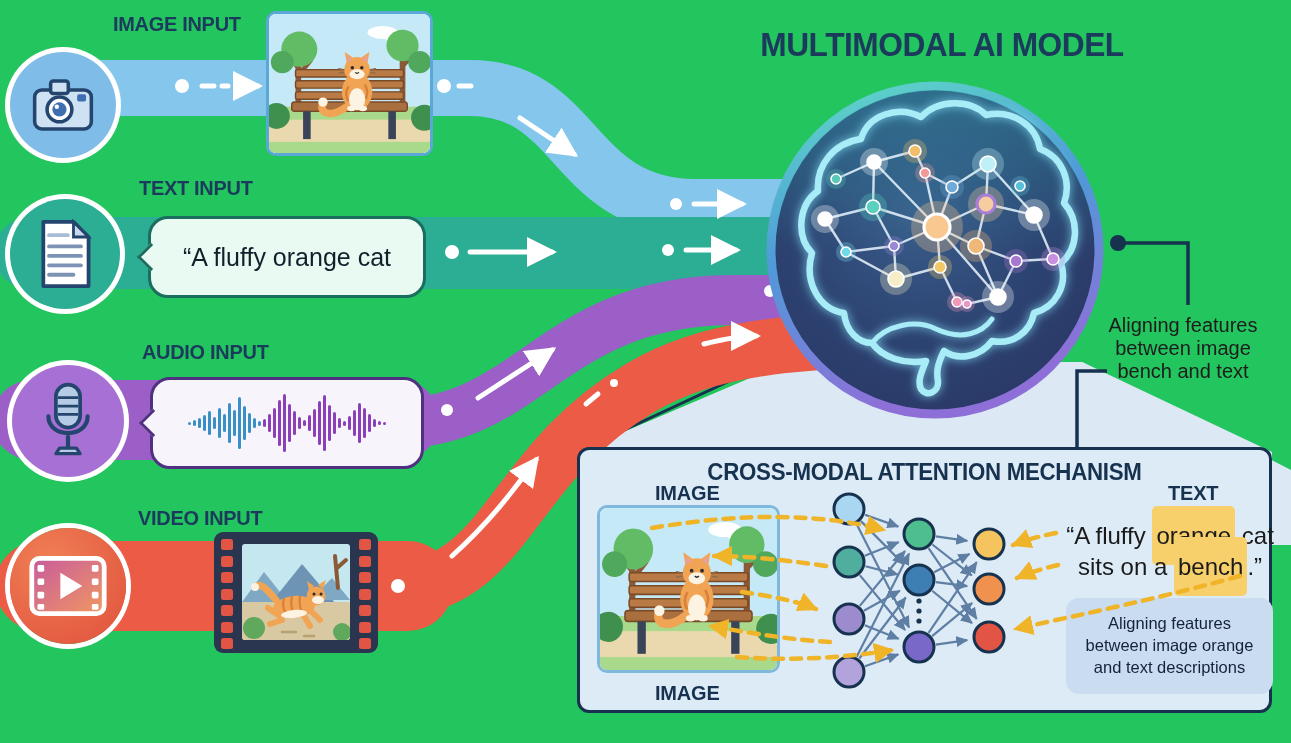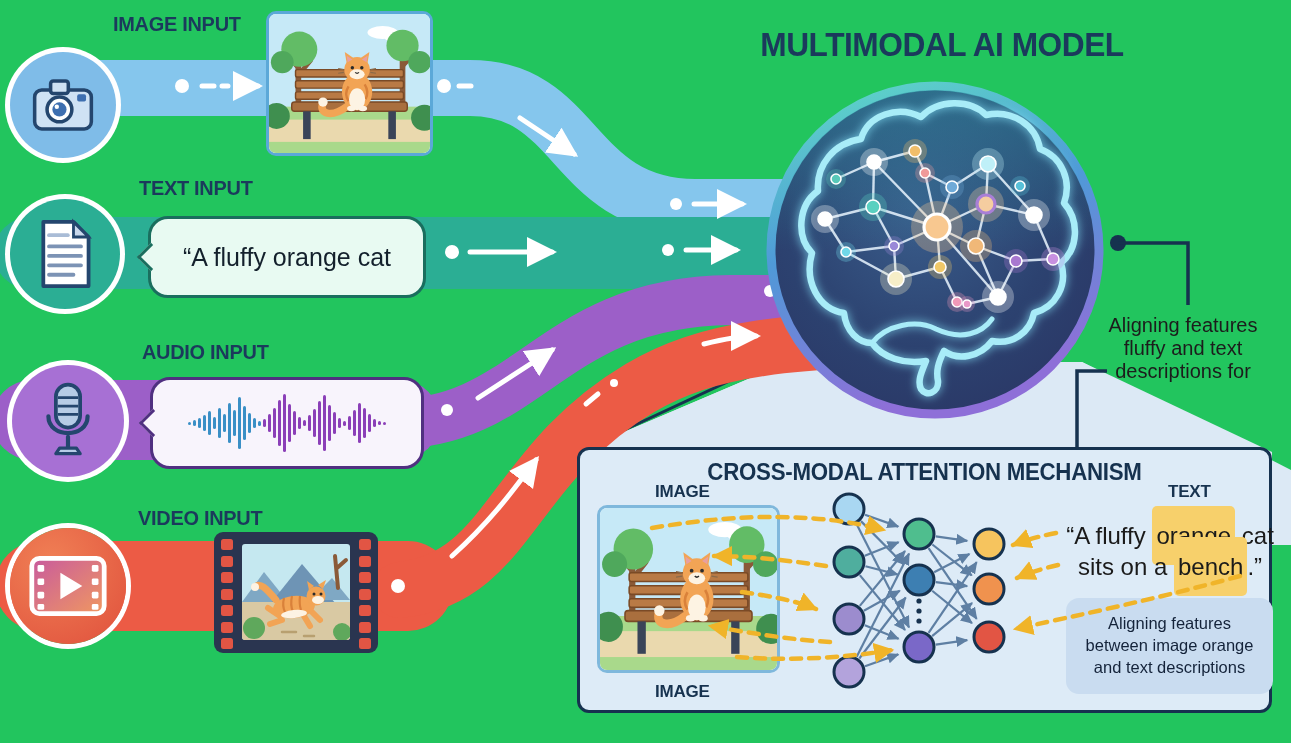--- a/index.html
+++ b/index.html
@@ -18,21 +18,21 @@
   #wave{display:flex;align-items:center;gap:2px;height:64px;}
   #wave .wbar{width:3px;border-radius:2px;flex:0 0 auto;}
   #main-title{position:absolute;left:742px;top:26px;width:400px;text-align:center;
               font-size:33px;font-weight:800;color:#1B3A5C;letter-spacing:-0.5px;transform:scaleX(.96);}
   #annotation{position:absolute;left:1076px;top:314px;width:214px;text-align:center;
               font-size:20px;font-weight:500;color:#1c1c1c;line-height:1.14;}
   #attention-box{position:absolute;left:577px;top:447px;width:695px;height:266px;
                  background:#DDEBF7;border:3px solid #16324F;border-radius:12px;box-sizing:border-box;}
   #attention-title{position:absolute;left:0;top:9px;width:100%;text-align:center;
                    font-size:23px;font-weight:700;color:#16324F;letter-spacing:-0.3px;transform:scaleX(.97);}
-  .small-label{position:absolute;font-size:17px;font-weight:700;color:#16324F;letter-spacing:-0.2px;}
+  .small-label{position:absolute;font-size:20px;font-weight:700;color:#16324F;letter-spacing:-0.2px;}
   #box-image-card{position:absolute;left:17px;top:55px;width:183px;height:168px;border:3px solid #7FB8DC;
                   border-radius:10px;overflow:hidden;background:#fff;box-sizing:border-box;}
   #box-quote{position:absolute;left:468px;top:70px;width:244px;text-align:center;
              font-size:24px;font-weight:500;color:#1a1a1a;line-height:1.3;}
   .hl{background:#F7D06B;border-radius:5px;padding:16px 4px;}
   #box-caption{position:absolute;left:486px;top:148px;width:207px;height:96px;background:#C9DCF0;
                border-radius:13px;display:flex;flex-direction:column;align-items:center;justify-content:center;
                font-size:16.5px;font-weight:500;color:#14233a;line-height:1.32;text-align:center;}
   #top-image-card{position:absolute;left:266px;top:11px;width:167px;height:145px;border:3px solid #5BA8D8;
                   border-radius:10px;overflow:hidden;background:#fff;box-sizing:border-box;}
@@ -410,22 +410,22 @@
         <circle cx="234" cy="218" r="8" fill="#FFFFFF" stroke="#ffffff" stroke-width="1.6"></circle>
         <circle cx="193" cy="223" r="10" fill="#F098B8" fill-opacity="0.3"></circle>
         <circle cx="193" cy="223" r="5" fill="#F098B8" stroke="#ffffff" stroke-width="1.6"></circle>
         <circle cx="203" cy="225" r="8" fill="#E898C8" fill-opacity="0.3"></circle>
         <circle cx="203" cy="225" r="4" fill="#E898C8" stroke="#ffffff" stroke-width="1.6"></circle>
       </g>
   </svg>
 
   <div id="annotation">
     <div>Aligning features</div>
-    <div>fluffy and text</div>
-    <div>descriptions for</div>
+    <div>between image</div>
+    <div>bench and text</div>
   </div>
 
   <div id="attention-box">
     <div id="attention-title">CROSS-MODAL ATTENTION MECHANISM</div>
     <div class="small-label" style="left:75px;top:32px;">IMAGE</div>
     <div id="box-image-card">
       <svg width="177" height="162" viewBox="0 0 170 150" preserveAspectRatio="none">
           <use href="#parkScene"></use>
         </svg>
     </div>

